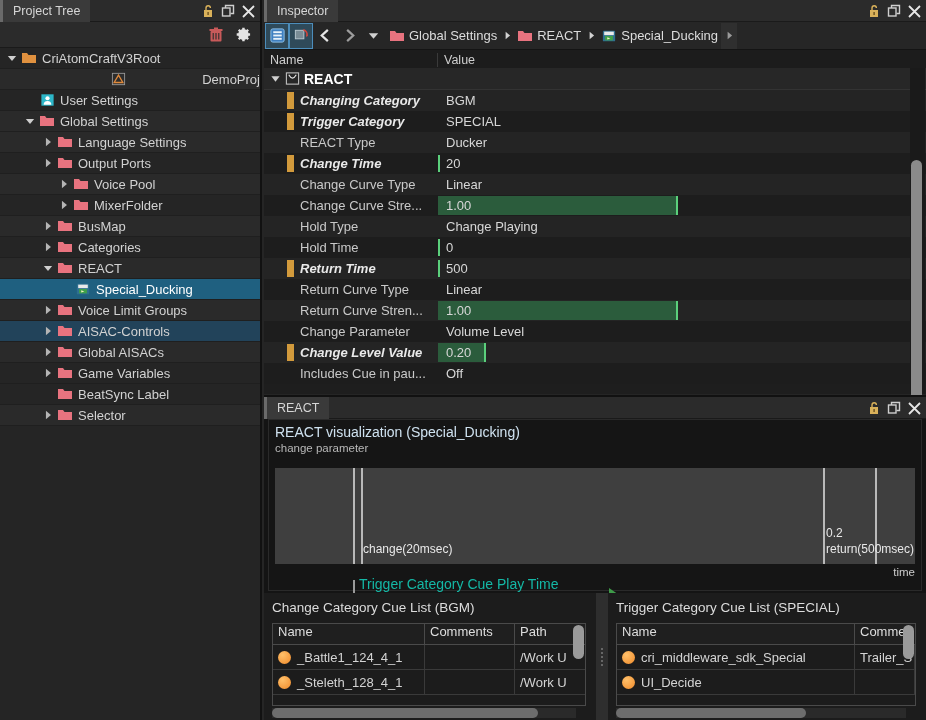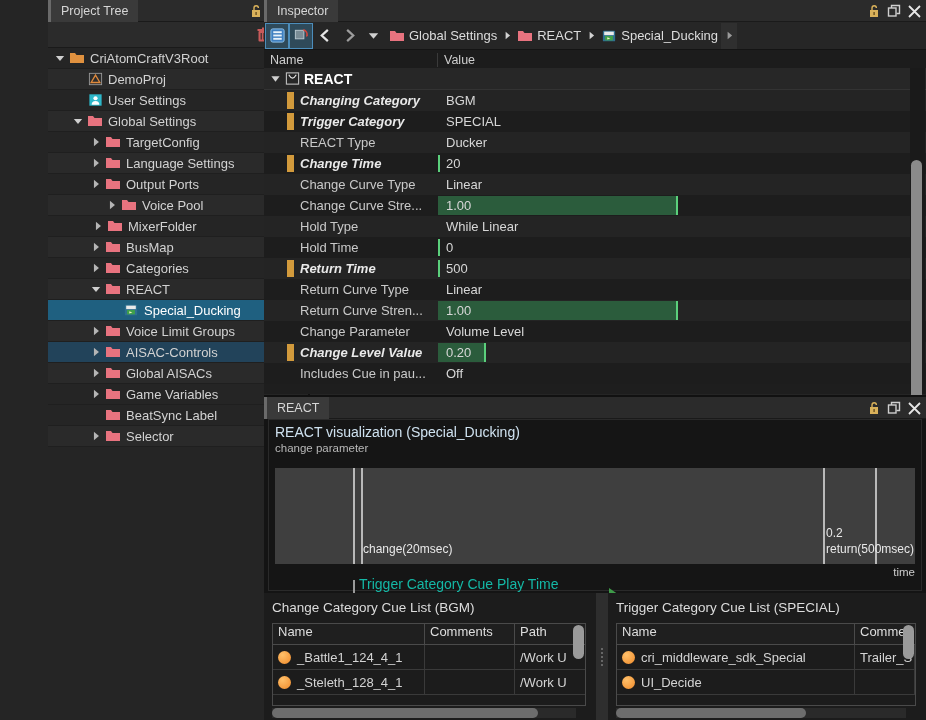--- a/index.html
+++ b/index.html
@@ -29,21 +29,21 @@
   }
   .title-btns {
     position: absolute; right: 4px; top: 0; height: 22px;
     display: flex; align-items: center; gap: 6px;
   }
   .title-btns svg { display: block; }
 
   
   #project-tree {
     position: absolute; left: 0; top: 0; width: 262px; height: 720px;
-    background: #252525; border-right: 2px solid #111; margin-left: 48px;
+    background: #252525; border-right: 2px solid #111;
   }
   #pt-toolbar {
     height: 26px; background: #2b2b2b;
     display: flex; align-items: center; justify-content: flex-end;
     gap: 8px; padding-right: 8px;
     border-bottom: 1px solid #1a1a1a;
   }
   #pt-list { position: absolute; top: 48px; left: 0; right: 0; bottom: 0; overflow: hidden; }
   .tree-row {
     height: 21px; display: flex; align-items: center;
@@ -198,21 +198,21 @@
               <path d="M1 3.5 L11 3.5 L6 9.5 z" fill="#cfcfcf"></path>
             </svg>
           </span>
           <span class="ico">
             <svg width="16" height="14" viewBox="0 0 16 14">
               <path d="M1 2 H6 L7.5 4 H15 V12 H1 Z" fill="#e0913f"></path>
             </svg>
           </span>
           <span class="lbl">CriAtomCraftV3Root</span>
         </div>
-        <div class="tree-row alt" style="padding-left: 22px;">
+        <div class="tree-row alt" style="padding-left: 22px; justify-content: space-between;">
           <span class="arrow none"></span>
           <span class="ico">
             <svg width="15" height="14" viewBox="0 0 16 16">
               <rect x="1" y="1.5" width="14" height="13" fill="#2d2d2d" stroke="#9b9b9b"></rect>
               <path d="M8 3.5 L13 12 H3 Z" fill="none" stroke="#e08a3c" stroke-width="1.5"></path>
             </svg>
           </span>
           <span class="lbl">DemoProj</span>
         </div>
         <div class="tree-row" style="padding-left: 22px;">
@@ -232,73 +232,60 @@
               <path d="M1 3.5 L11 3.5 L6 9.5 z" fill="#cfcfcf"></path>
             </svg>
           </span>
           <span class="ico">
             <svg width="16" height="14" viewBox="0 0 16 14">
               <path d="M1 2 H6 L7.5 4 H15 V12 H1 Z" fill="#e8737f"></path>
             </svg>
           </span>
           <span class="lbl">Global Settings</span>
         </div>
+        <div class="tree-row alt" style="padding-left: 40px;">
+          <span class="arrow">
+            <svg width="10" height="10" viewBox="0 0 12 12">
+              <path d="M3.5 1 L9.5 6 L3.5 11 z" fill="#b5b5b5"></path>
+            </svg>
+          </span>
+          <span class="ico">
+            <svg width="16" height="14" viewBox="0 0 16 14">
+              <path d="M1 2 H6 L7.5 4 H15 V12 H1 Z" fill="#e8737f"></path>
+            </svg>
+          </span>
+          <span class="lbl">Language Settings</span>
+        </div>
         <div class="tree-row" style="padding-left: 40px;">
           <span class="arrow">
             <svg width="10" height="10" viewBox="0 0 12 12">
               <path d="M3.5 1 L9.5 6 L3.5 11 z" fill="#b5b5b5"></path>
             </svg>
           </span>
           <span class="ico">
             <svg width="16" height="14" viewBox="0 0 16 14">
               <path d="M1 2 H6 L7.5 4 H15 V12 H1 Z" fill="#e8737f"></path>
             </svg>
           </span>
-          <span class="lbl">TargetConfig</span>
-        </div>
-        <div class="tree-row alt" style="padding-left: 40px;">
-          <span class="arrow">
-            <svg width="10" height="10" viewBox="0 0 12 12">
-              <path d="M3.5 1 L9.5 6 L3.5 11 z" fill="#b5b5b5"></path>
-            </svg>
-          </span>
-          <span class="ico">
-            <svg width="16" height="14" viewBox="0 0 16 14">
-              <path d="M1 2 H6 L7.5 4 H15 V12 H1 Z" fill="#e8737f"></path>
-            </svg>
-          </span>
-          <span class="lbl">Language Settings</span>
-        </div>
-        <div class="tree-row" style="padding-left: 40px;">
-          <span class="arrow">
-            <svg width="10" height="10" viewBox="0 0 12 12">
-              <path d="M3.5 1 L9.5 6 L3.5 11 z" fill="#b5b5b5"></path>
-            </svg>
-          </span>
-          <span class="ico">
-            <svg width="16" height="14" viewBox="0 0 16 14">
-              <path d="M1 2 H6 L7.5 4 H15 V12 H1 Z" fill="#e8737f"></path>
-            </svg>
-          </span>
           <span class="lbl">Output Ports</span>
         </div>
         <div class="tree-row alt" style="padding-left: 56px;">
           <span class="arrow">
             <svg width="10" height="10" viewBox="0 0 12 12">
               <path d="M3.5 1 L9.5 6 L3.5 11 z" fill="#b5b5b5"></path>
             </svg>
           </span>
           <span class="ico">
             <svg width="16" height="14" viewBox="0 0 16 14">
               <path d="M1 2 H6 L7.5 4 H15 V12 H1 Z" fill="#e8737f"></path>
             </svg>
           </span>
           <span class="lbl">Voice Pool</span>
         </div>
-        <div class="tree-row" style="padding-left: 42px;">
+        <div class="tree-row" style="padding-left: 56px;">
           <span class="arrow">
             <svg width="10" height="10" viewBox="0 0 12 12">
               <path d="M3.5 1 L9.5 6 L3.5 11 z" fill="#b5b5b5"></path>
             </svg>
           </span>
           <span class="ico">
             <svg width="16" height="14" viewBox="0 0 16 14">
               <path d="M1 2 H6 L7.5 4 H15 V12 H1 Z" fill="#e8737f"></path>
             </svg>
           </span>
@@ -578,21 +565,21 @@
           <div class="prow alt">
             <div class="pname">Change Curve Stre...</div>
             <div class="pval">
               <div class="fill" style="width: 240px;"></div>
               <span class="txt">1.00</span>
             </div>
           </div>
           <div class="prow">
             <div class="pname">Hold Type</div>
             <div class="pval">
-              <span class="txt">While Linear</span>
+              <span class="txt">Change Playing</span>
             </div>
           </div>
           <div class="prow alt">
             <div class="pname">Hold Time</div>
             <div class="pval">
               <div class="caret"></div>
               <span class="txt">0</span>
             </div>
           </div>
           <div class="prow changed">

